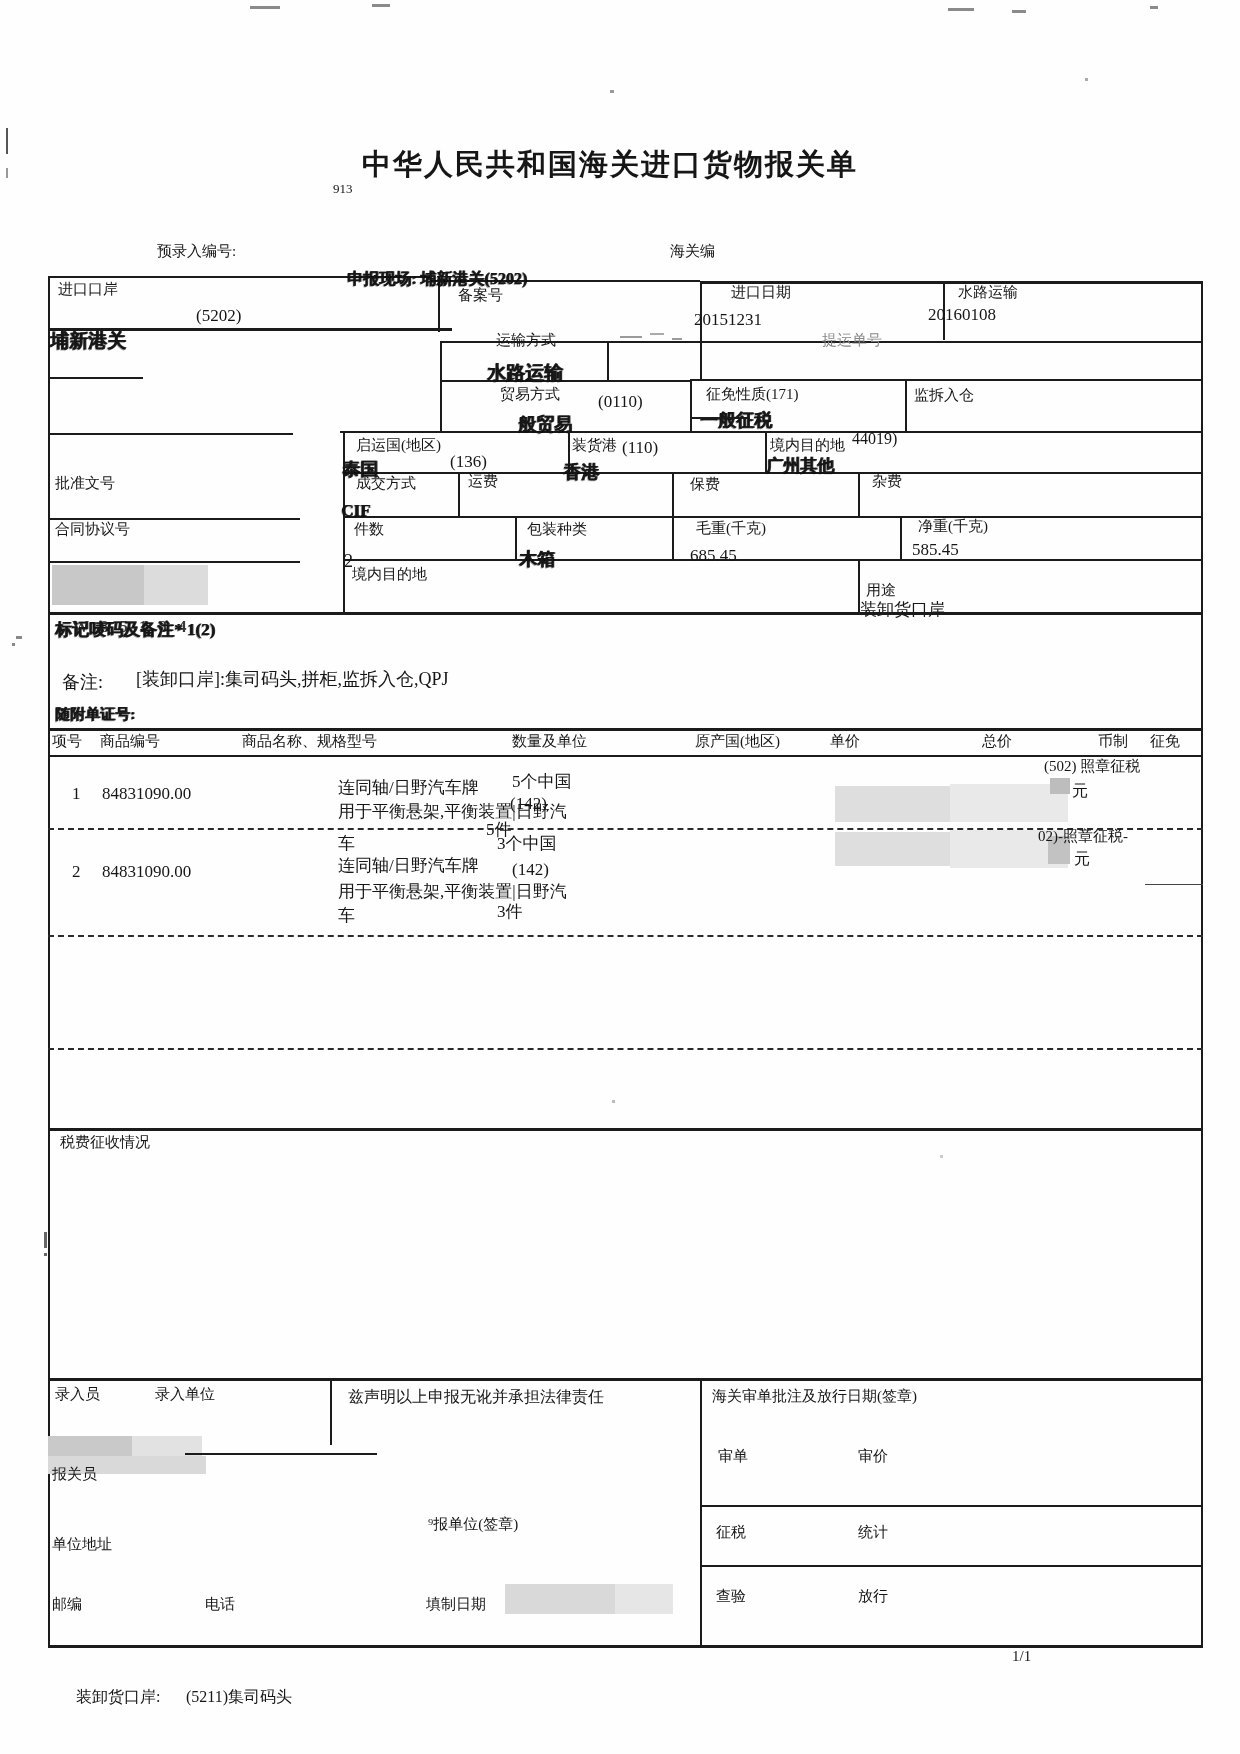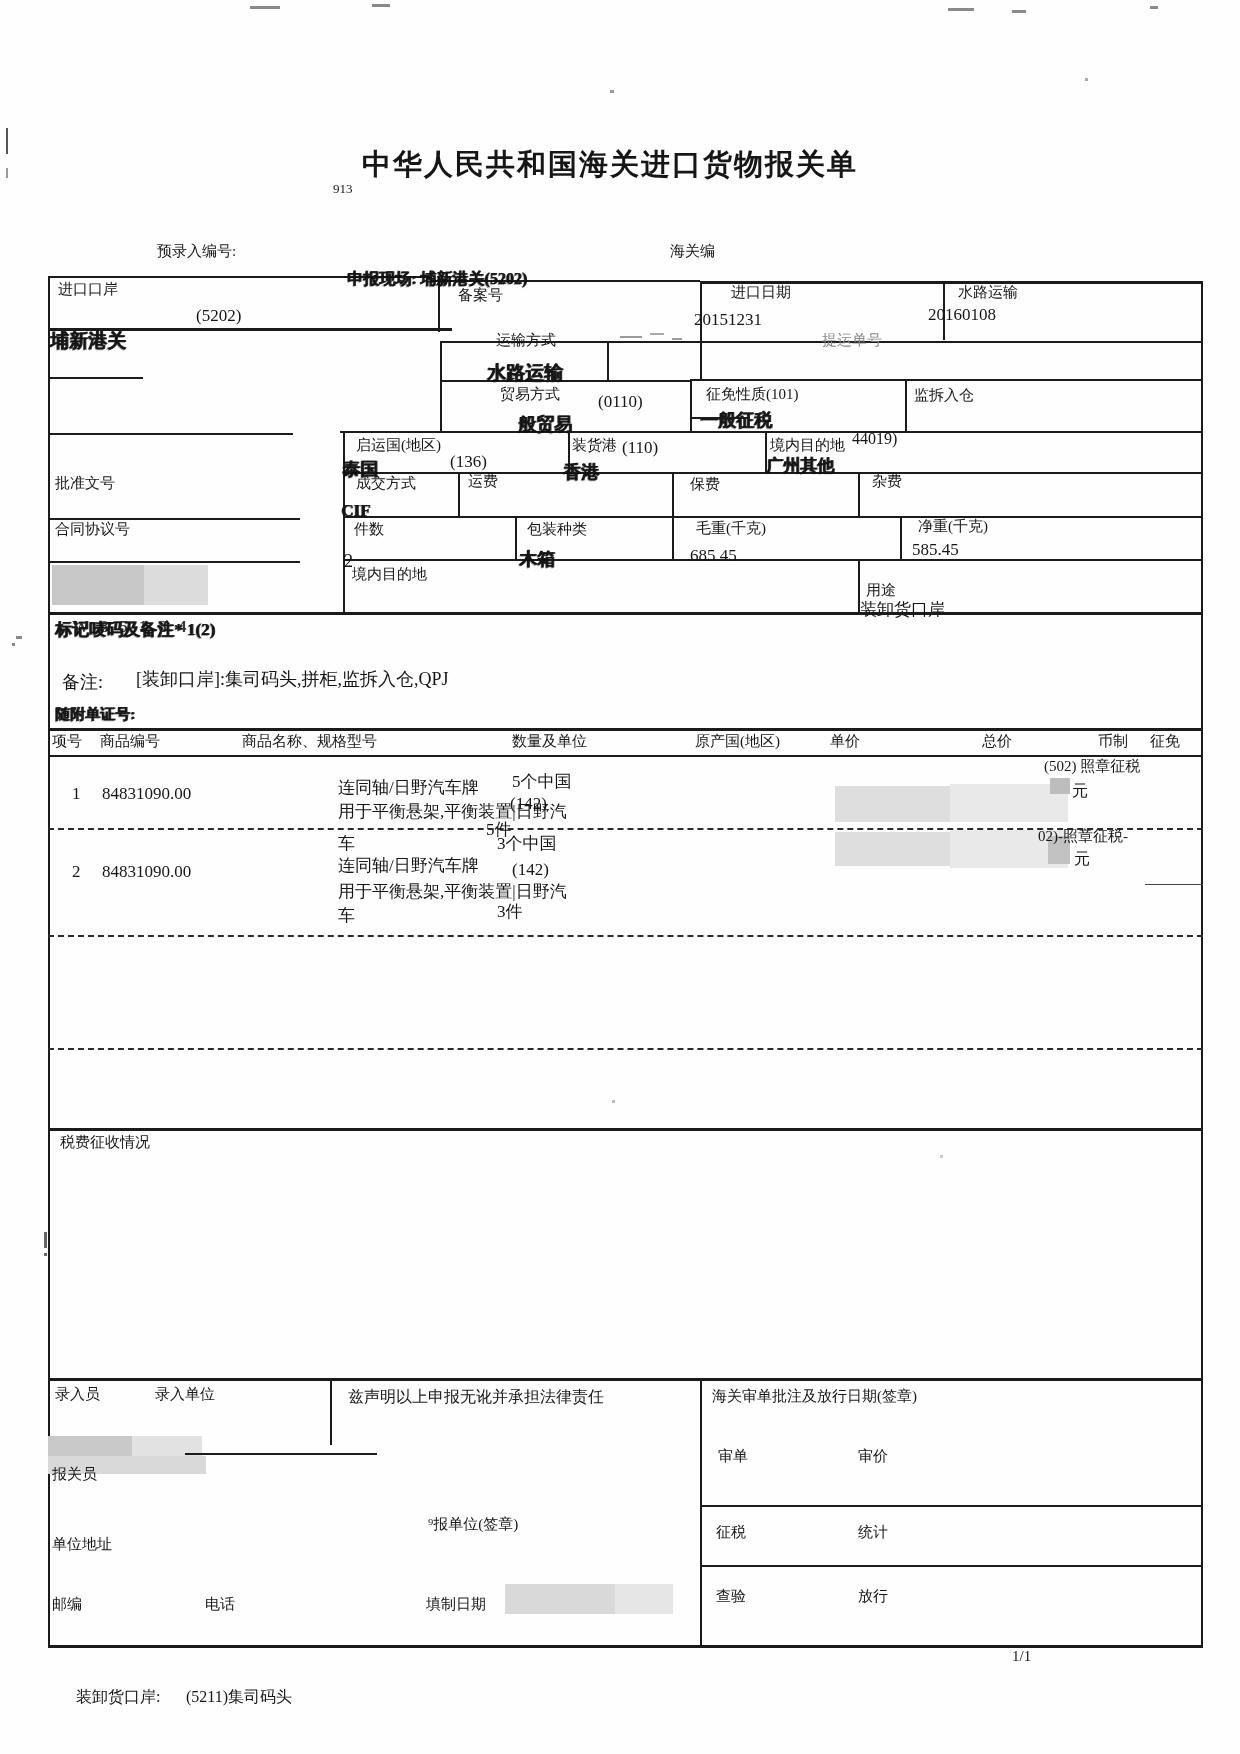--- a/index.html
+++ b/index.html
@@ -81,21 +81,21 @@
   <div class="t s15 faint" style="left:822px;top:332px">提运单号</div>
   <div class="t s19 smudge" style="left:487px;top:362px">水路运输</div>
 
   <div class="vl" style="left:690px;top:380px;height:52px"></div>
   <div class="vl" style="left:905px;top:380px;height:52px"></div>
   <div class="hl" style="left:48px;top:433px;width:245px"></div>
   <div class="hl" style="left:340px;top:431px;width:863px"></div>
   <div class="t s15" style="left:500px;top:386px">贸易方式</div>
   <div class="t s17" style="left:598px;top:392px">(0110)</div>
   <div class="t s18 smudge" style="left:518px;top:414px">般贸易</div>
-  <div class="t s15" style="left:706px;top:386px">征免性质(101)</div>
+  <div class="t s15" style="left:706px;top:386px">征免性质(171)</div>
   <div class="t s18 smudge" style="left:700px;top:410px">一般征税</div>
   <div class="hl" style="left:692px;top:417px;width:58px"></div>
   <div class="t s15" style="left:914px;top:387px">监拆入仓</div>
 
   <div class="vl" style="left:343px;top:431px;height:181px"></div>
   <div class="vl" style="left:568px;top:431px;height:41px"></div>
   <div class="vl" style="left:765px;top:431px;height:41px"></div>
   <div class="hl" style="left:343px;top:472px;width:860px"></div>
   <div class="t s15" style="left:356px;top:437px">启运国(地区)</div>
   <div class="t s17" style="left:450px;top:452px">(136)</div>

